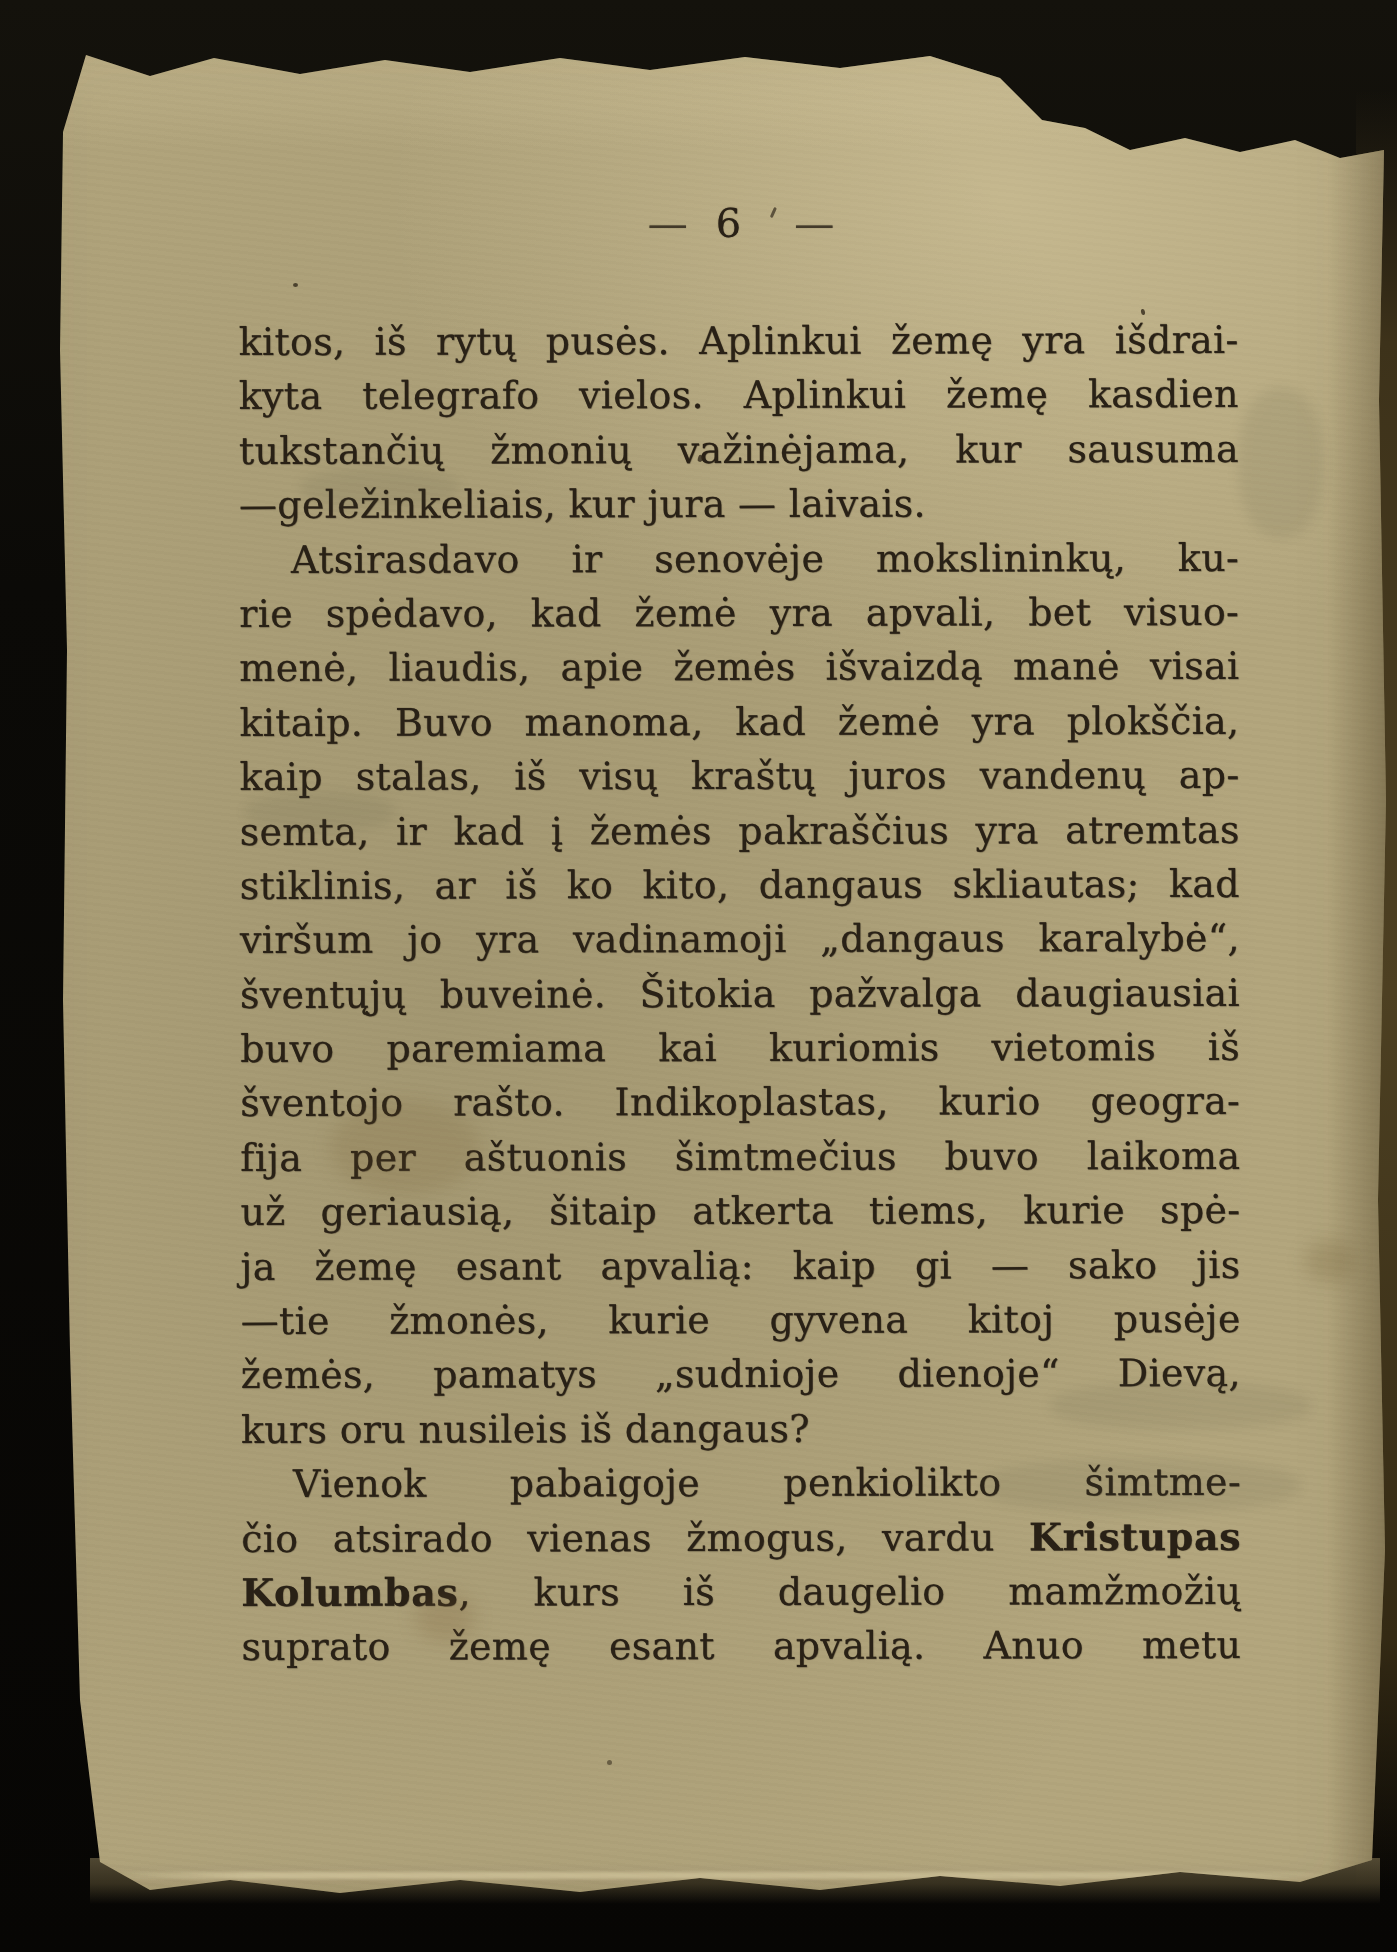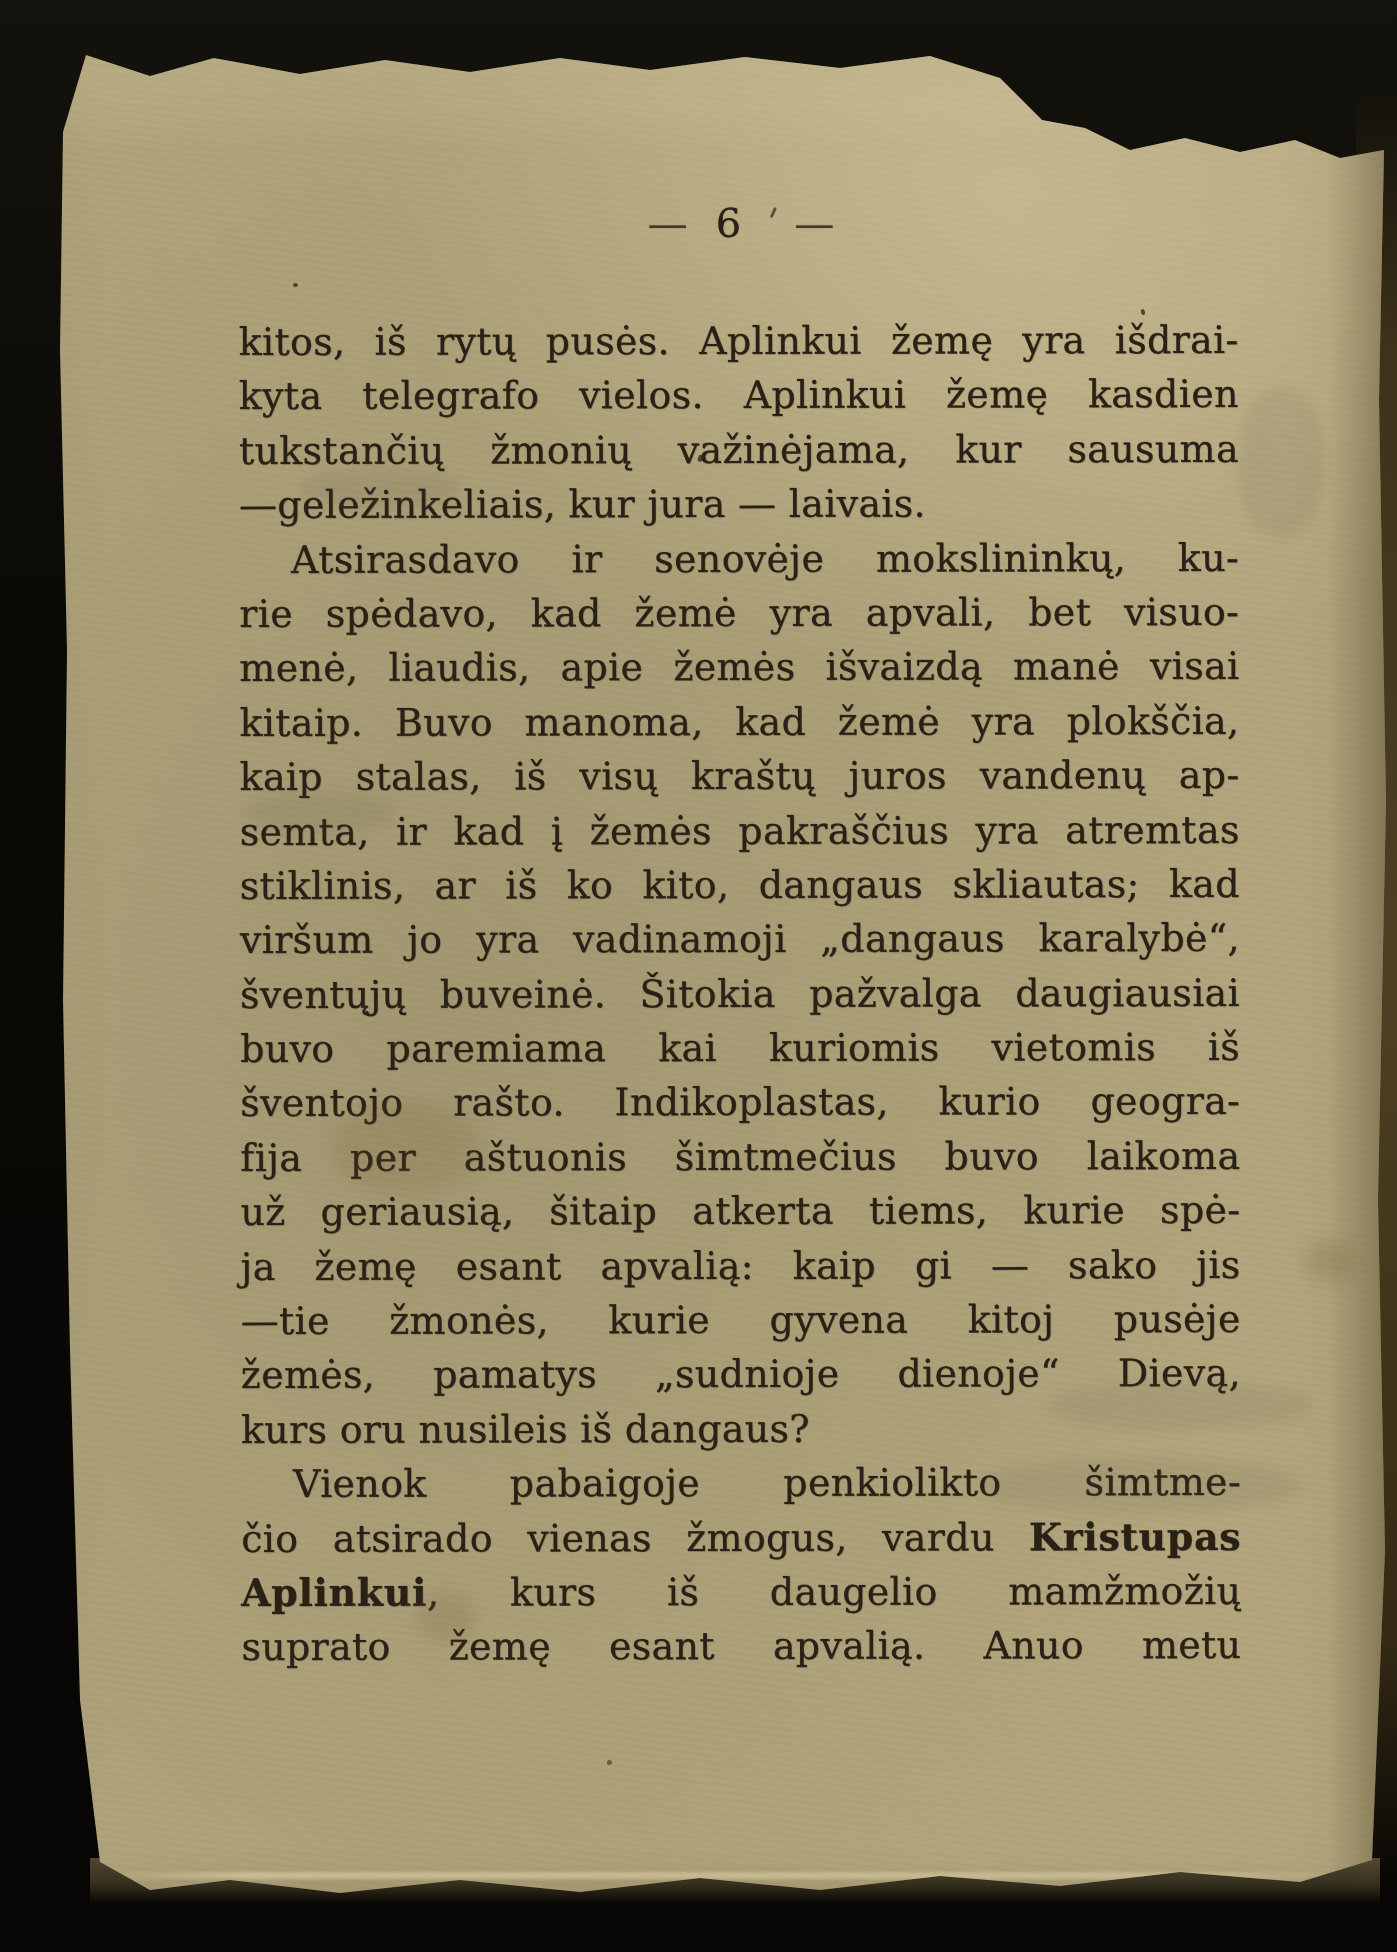--- a/index.html
+++ b/index.html
@@ -126,21 +126,21 @@
         <div class="tline"><span>buvo paremiama kai kuriomis vietomis iš</span></div>
         <div class="tline"><span>šventojo rašto. Indikoplastas, kurio geogra-</span></div>
         <div class="tline"><span>fija per aštuonis šimtmečius buvo laikoma</span></div>
         <div class="tline"><span>už geriausią, šitaip atkerta tiems, kurie spė-</span></div>
         <div class="tline"><span>ja žemę esant apvalią: kaip gi — sako jis</span></div>
         <div class="tline"><span>—tie žmonės, kurie gyvena kitoj pusėje</span></div>
         <div class="tline"><span>žemės, pamatys „sudnioje dienoje“ Dievą,</span></div>
         <div class="tline endline"><span>kurs oru nusileis iš dangaus?</span></div>
         <div class="tline indent"><span>Vienok pabaigoje penkiolikto šimtme-</span></div>
         <div class="tline"><span>čio atsirado vienas žmogus, vardu </span><span class="b">Kristupas</span></div>
-        <div class="tline"><span class="b">Aplinkui</span><span>, kurs iš daugelio mamžmožių</span></div>
+        <div class="tline"><span class="b">Kolumbas</span><span>, kurs iš daugelio mamžmožių</span></div>
         <div class="tline"><span>suprato žemę esant apvalią. Anuo metu</span></div>
       </div>
 
     <div class="crease"></div>
 
     <span class="speck s1"></span>
     <span class="speck s2"></span>
     <span class="speck s3"></span>
     <span class="speck s4"></span>
 

